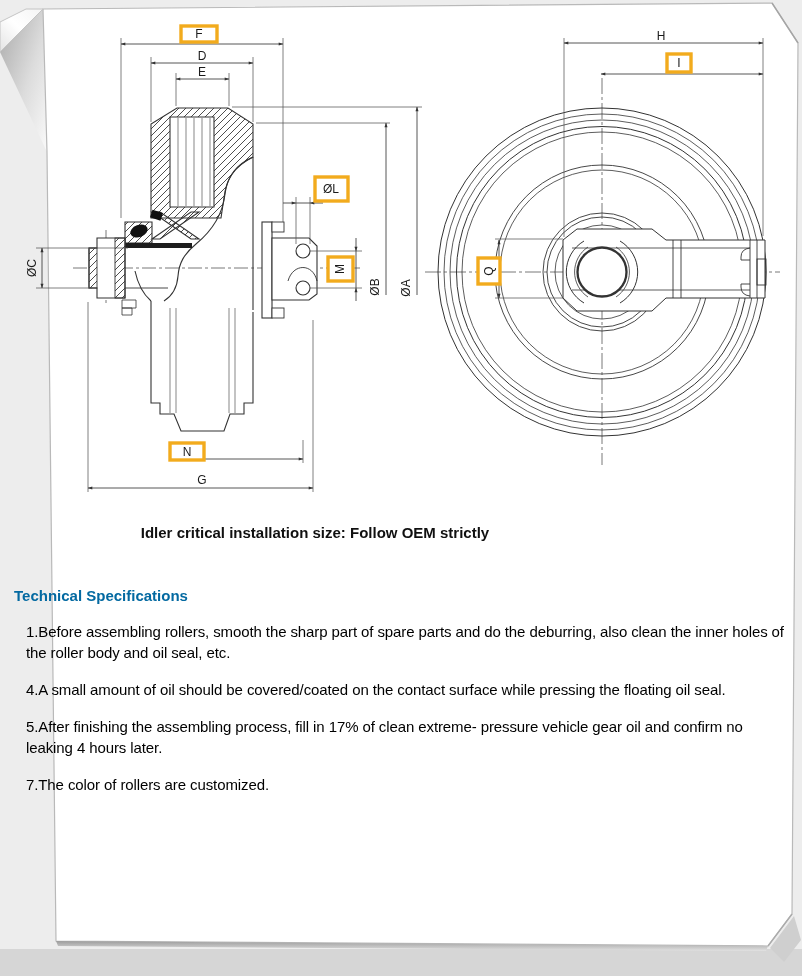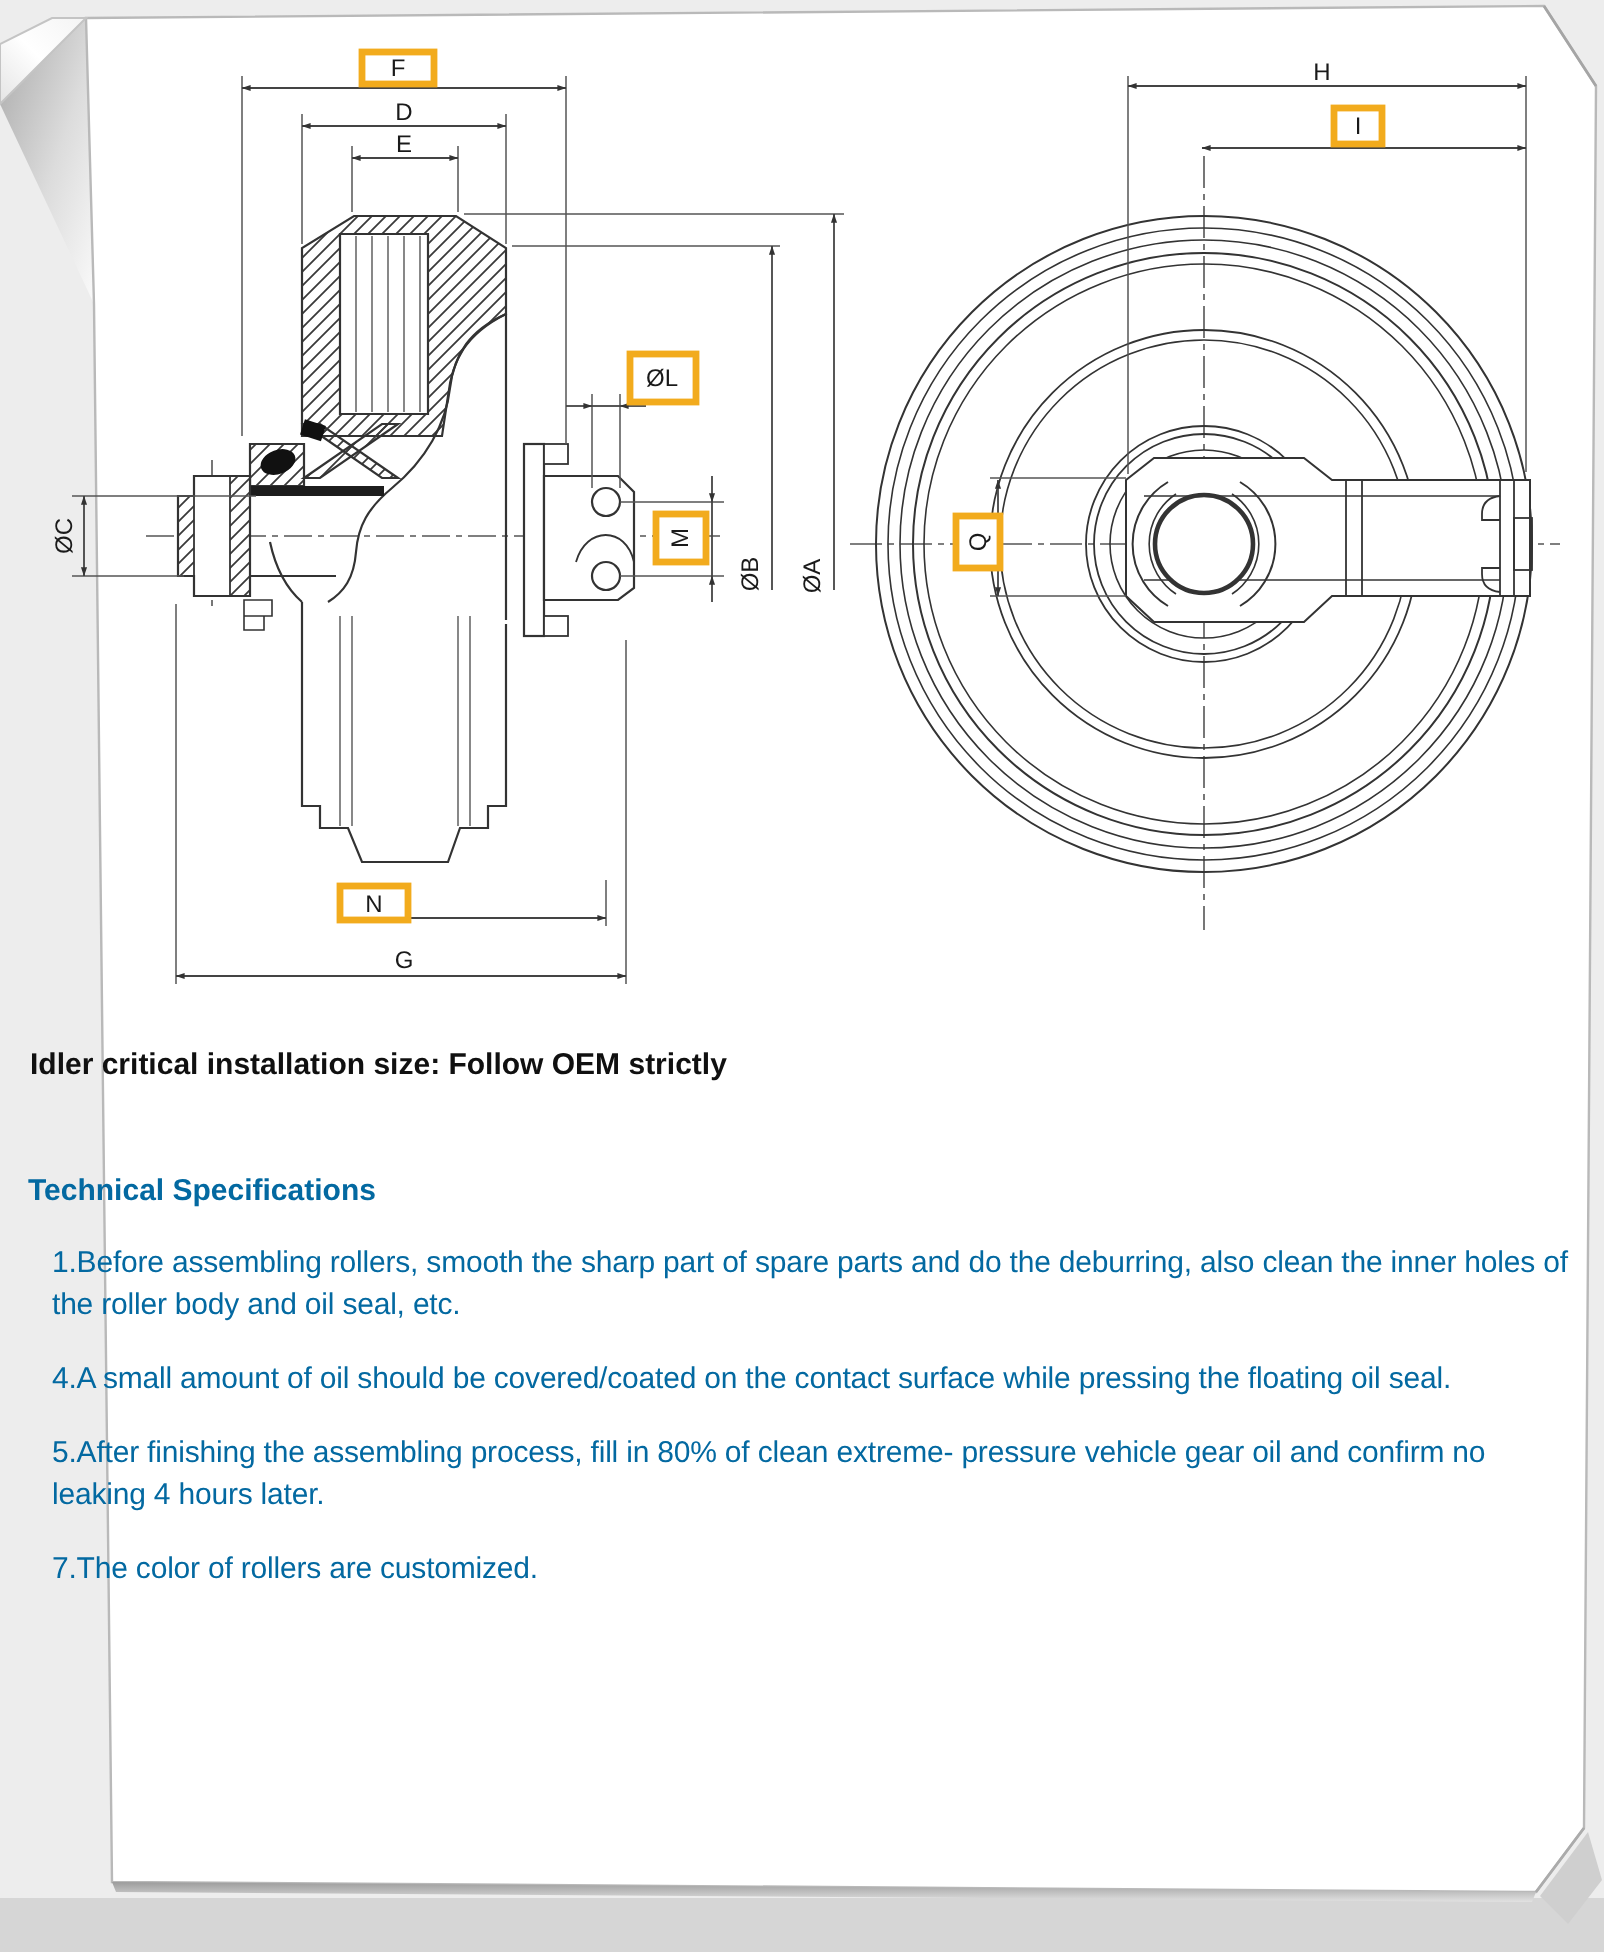--- a/index.html
+++ b/index.html
@@ -1,23 +1,23 @@
 <!DOCTYPE html>
 <html><head>
 <meta charset="utf-8">
 <style>
   html,body{margin:0;padding:0;background:#ededed;}
   .stage{position:relative;width:802px;height:976px;background:#ededed;
          font-family:"Liberation Sans",sans-serif;overflow:hidden;}
   .layer{position:absolute;left:0;top:0;}
-  .title{position:absolute;top:524px;left:15px;width:600px;
+  .title{position:absolute;top:524px;left:15px;width:600px;text-align:center;
          font-weight:bold;font-size:15px;color:#101010;}
   .heading{position:absolute;top:587px;left:14px;font-weight:bold;font-size:15px;color:#0369a1;}
   .specs{position:absolute;top:621px;left:26px;width:762px;font-size:15px;
-         line-height:21px;color:#0369a1;letter-spacing:-0.1px;}
+         line-height:21px;color:#000000;letter-spacing:-0.1px;}
   .specs p{margin:0 0 16px 0;}
   svg text{font-family:"Liberation Sans",sans-serif;font-size:12px;fill:#1a1a1a;stroke:none;}
 </style>
 </head>
 <body>
 
 <div class="stage">
 
   <svg class="layer" width="802" height="976" viewBox="0 0 802 976">
     <defs>
@@ -218,17 +218,17 @@
       <text x="187" y="456" text-anchor="middle">N</text>
       <text x="202" y="484" text-anchor="middle">G</text>
     </g>
   </svg>
 
   <div class="title">Idler critical installation size: Follow OEM strictly</div>
   <div class="heading">Technical Specifications</div>
   <div class="specs">
     <p>1.Before assembling rollers, smooth the sharp part of spare parts and do the deburring, also clean the inner holes of the roller body and oil seal, etc.</p>
     <p>4.A small amount of oil should be covered/coated on the contact surface while pressing the floating oil seal.</p>
-    <p>5.After finishing the assembling process, fill in 80% of clean extreme- pressure vehicle gear oil and confirm no leaking 4 hours later.</p>
+    <p>5.After finishing the assembling process, fill in 17% of clean extreme- pressure vehicle gear oil and confirm no leaking 4 hours later.</p>
     <p>7.The color of rollers are customized.</p>
   </div>
 
 </div>
 
 </body></html>

